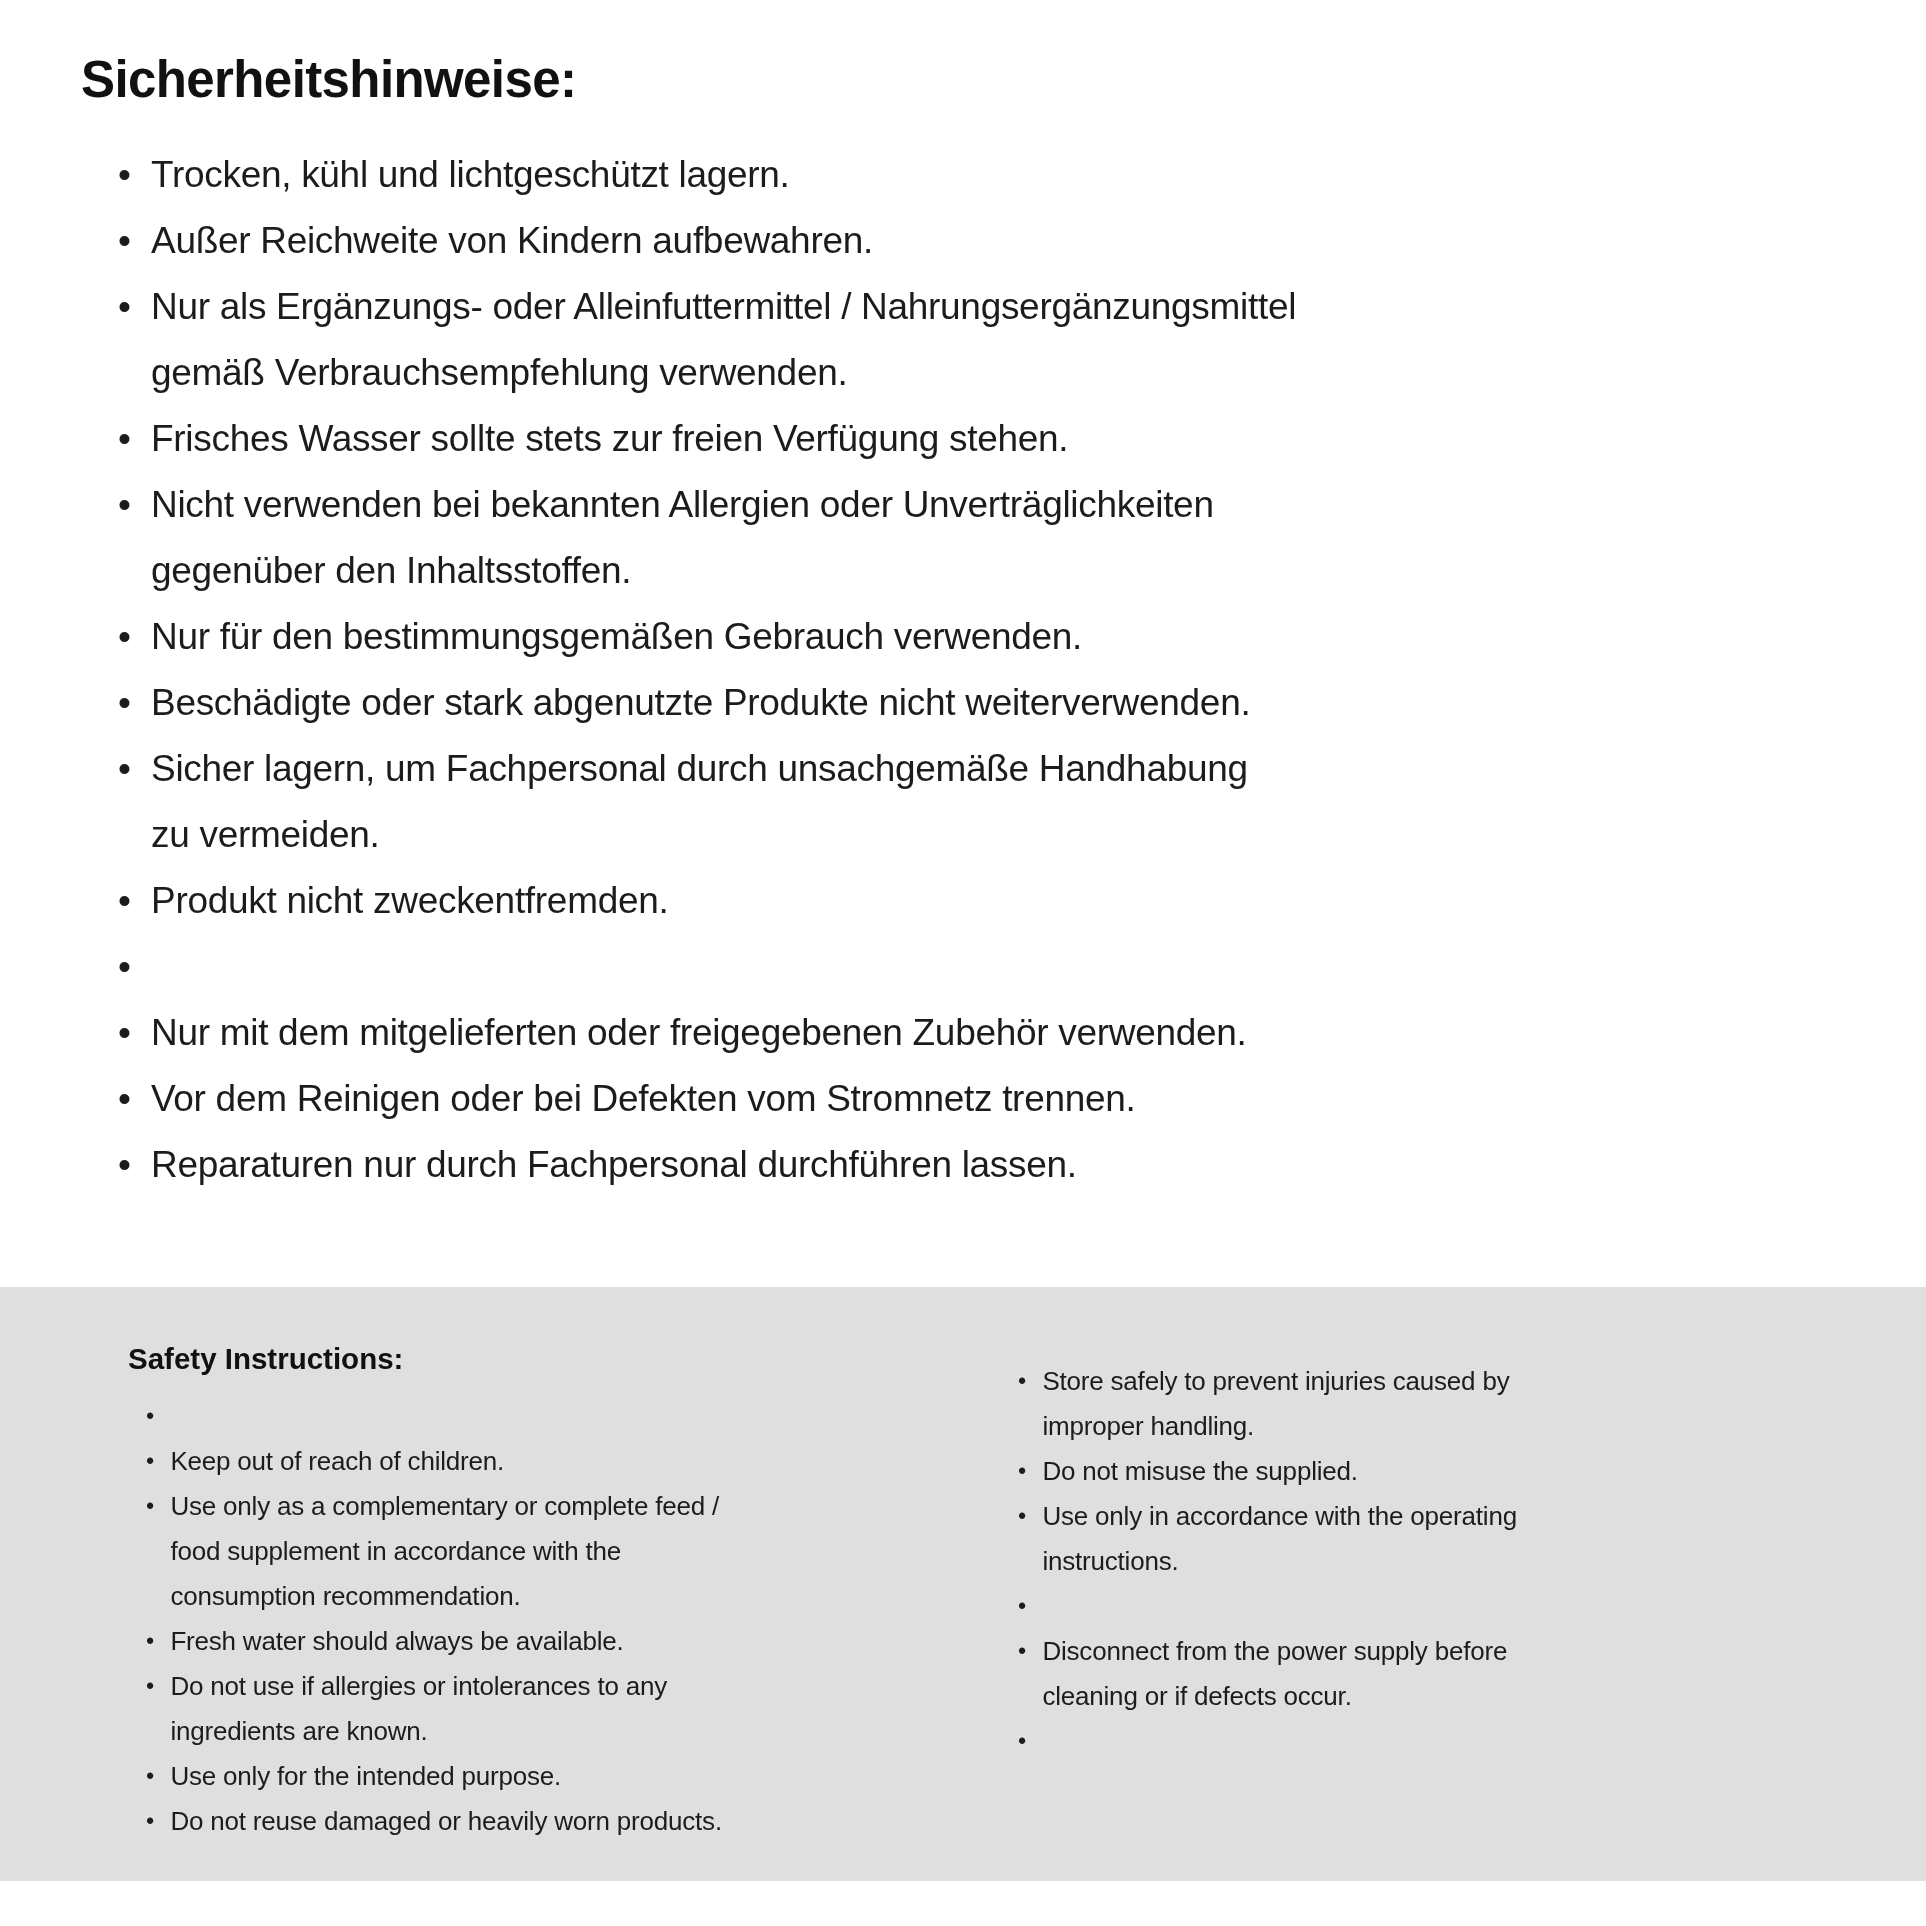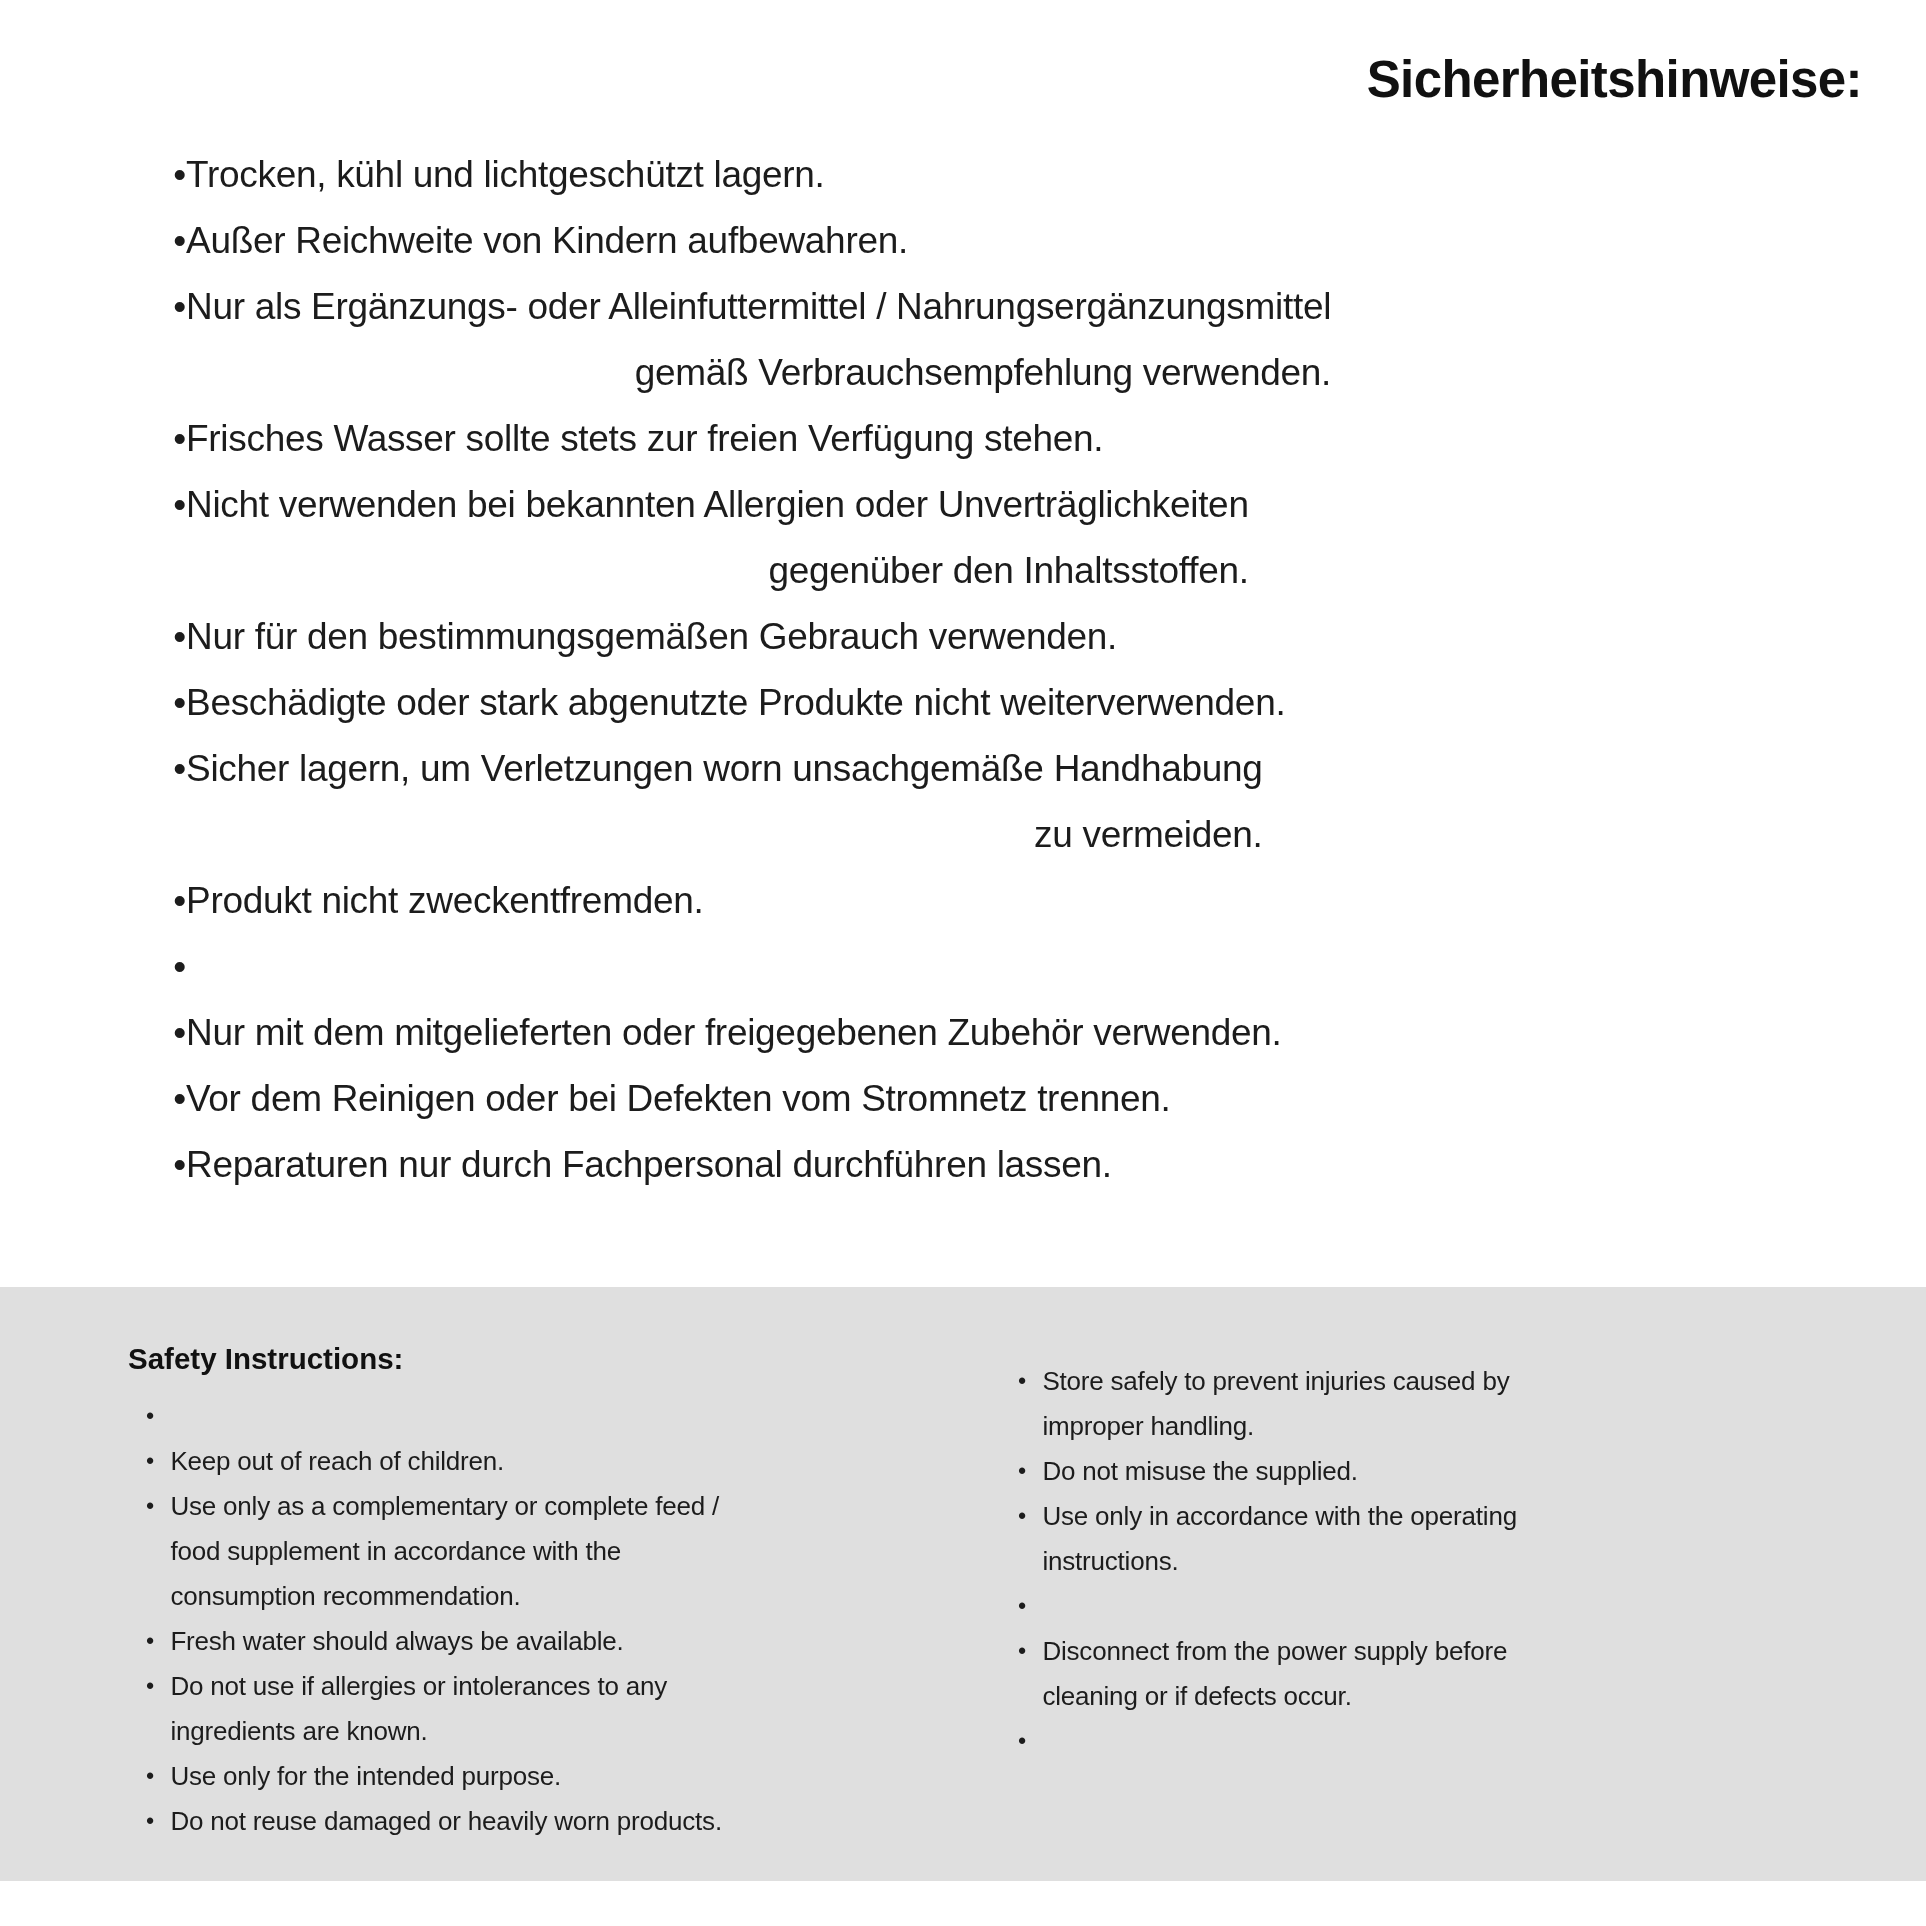--- a/index.html
+++ b/index.html
@@ -6,21 +6,21 @@
   body {
     width: 1926px; height: 1926px;
     background: #ffffff;
     font-family: "Liberation Sans", sans-serif;
     color: #1c1c1c;
     position: relative;
     overflow: hidden;
   }
 
   
-  .de-section { padding: 50px 64px 0 116px; text-align: right; }
+  .de-section { padding: 50px 64px 0 81px; }
   .de-heading {
     margin: 0;
     font-size: 51px;
     font-weight: 700;
     color: #111111;
     letter-spacing: -0.6px;
   }
   .list { list-style: none; margin: 0; padding: 0; }
   .de-list {
     margin-top: 33px;
@@ -99,21 +99,21 @@
           <span class="txt">Nur für den bestimmungsgemäßen Gebrauch verwenden.</span>
         </li>
 
         <li>
           <span class="dot">•</span>
           <span class="txt">Beschädigte oder stark abgenutzte Produkte nicht weiterverwenden.</span>
         </li>
 
         <li>
           <span class="dot">•</span>
-          <span class="txt">Sicher lagern, um Verletzungen worn unsachgemäße Handhabung
+          <span class="txt">Sicher lagern, um Fachpersonal durch unsachgemäße Handhabung
 zu vermeiden.</span>
         </li>
 
         <li>
           <span class="dot">•</span>
           <span class="txt">Produkt nicht zweckentfremden.</span>
         </li>
 
         <li>
           <span class="dot">•</span>

